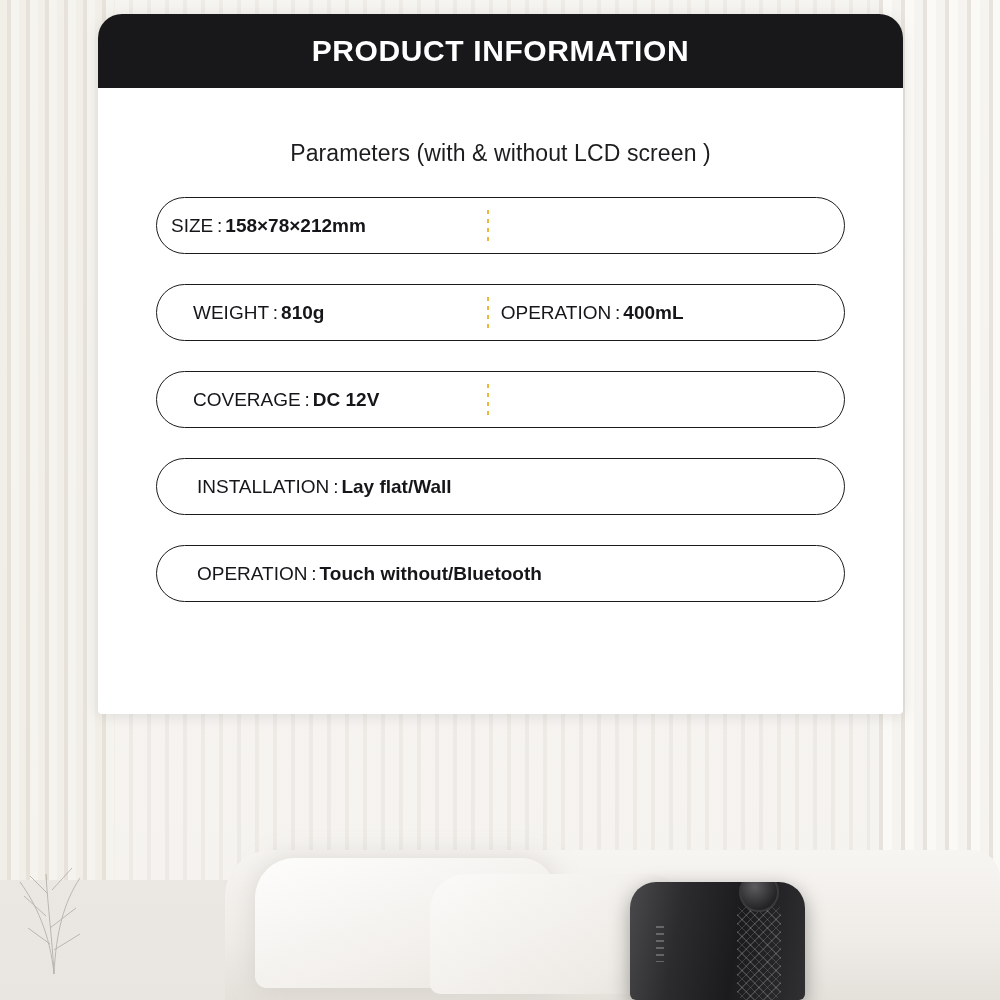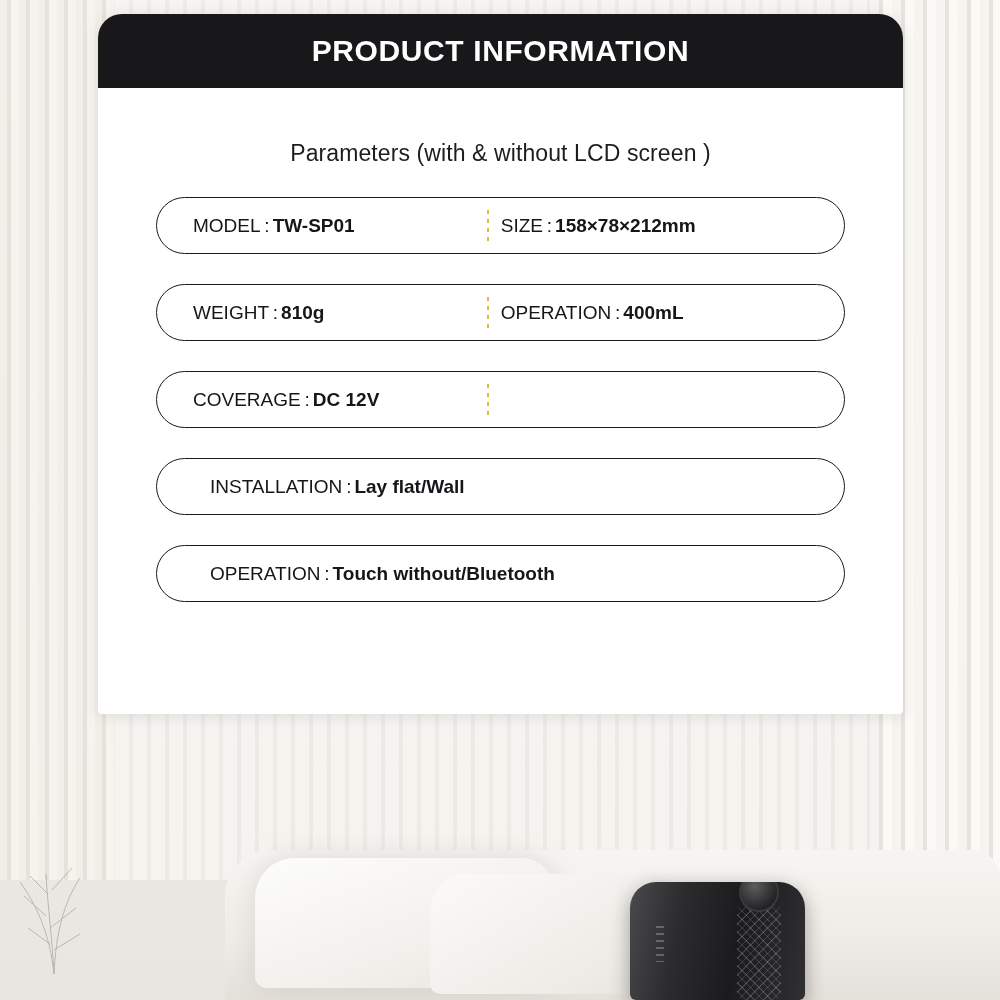--- a/index.html
+++ b/index.html
@@ -176,21 +176,21 @@
   .cell .val { font-weight: bold; margin-left: 3px; }
 
   .cell-left {
     padding-left: 36px;
     flex: 0 0 48%;
   }
   .cell-right {
     padding-left: 14px;
     flex: 1;
   }
-  .cell-full { padding-left: 53px; flex: 1; }
+  .cell-full { padding-left: 40px; flex: 1; }
 
   .divider {
     position: absolute;
     left: 48%;
     top: 12px;
     bottom: 12px;
     width: 2px;
     background: repeating-linear-gradient(180deg,
       #e9b83c 0 4px, transparent 4px 9px);
   }
@@ -234,24 +234,20 @@
 
   <div class="card-header">
     <h1>PRODUCT INFORMATION</h1>
   </div>
 
   <div class="subtitle">Parameters (with &amp; without LCD screen )</div>
 
   <div class="rows">
 
     <div class="row">
-      <div class="cell cell-left">
-        <span class="lbl">MODEL :</span>
-        <span class="val">TW-SP01</span>
-      </div>
       <div class="divider"></div>
       <div class="cell cell-right">
         <span class="lbl">SIZE :</span>
         <span class="val">158×78×212mm</span>
       </div>
     </div>
 
     <div class="row">
       <div class="cell cell-left">
         <span class="lbl">WEIGHT :</span>

